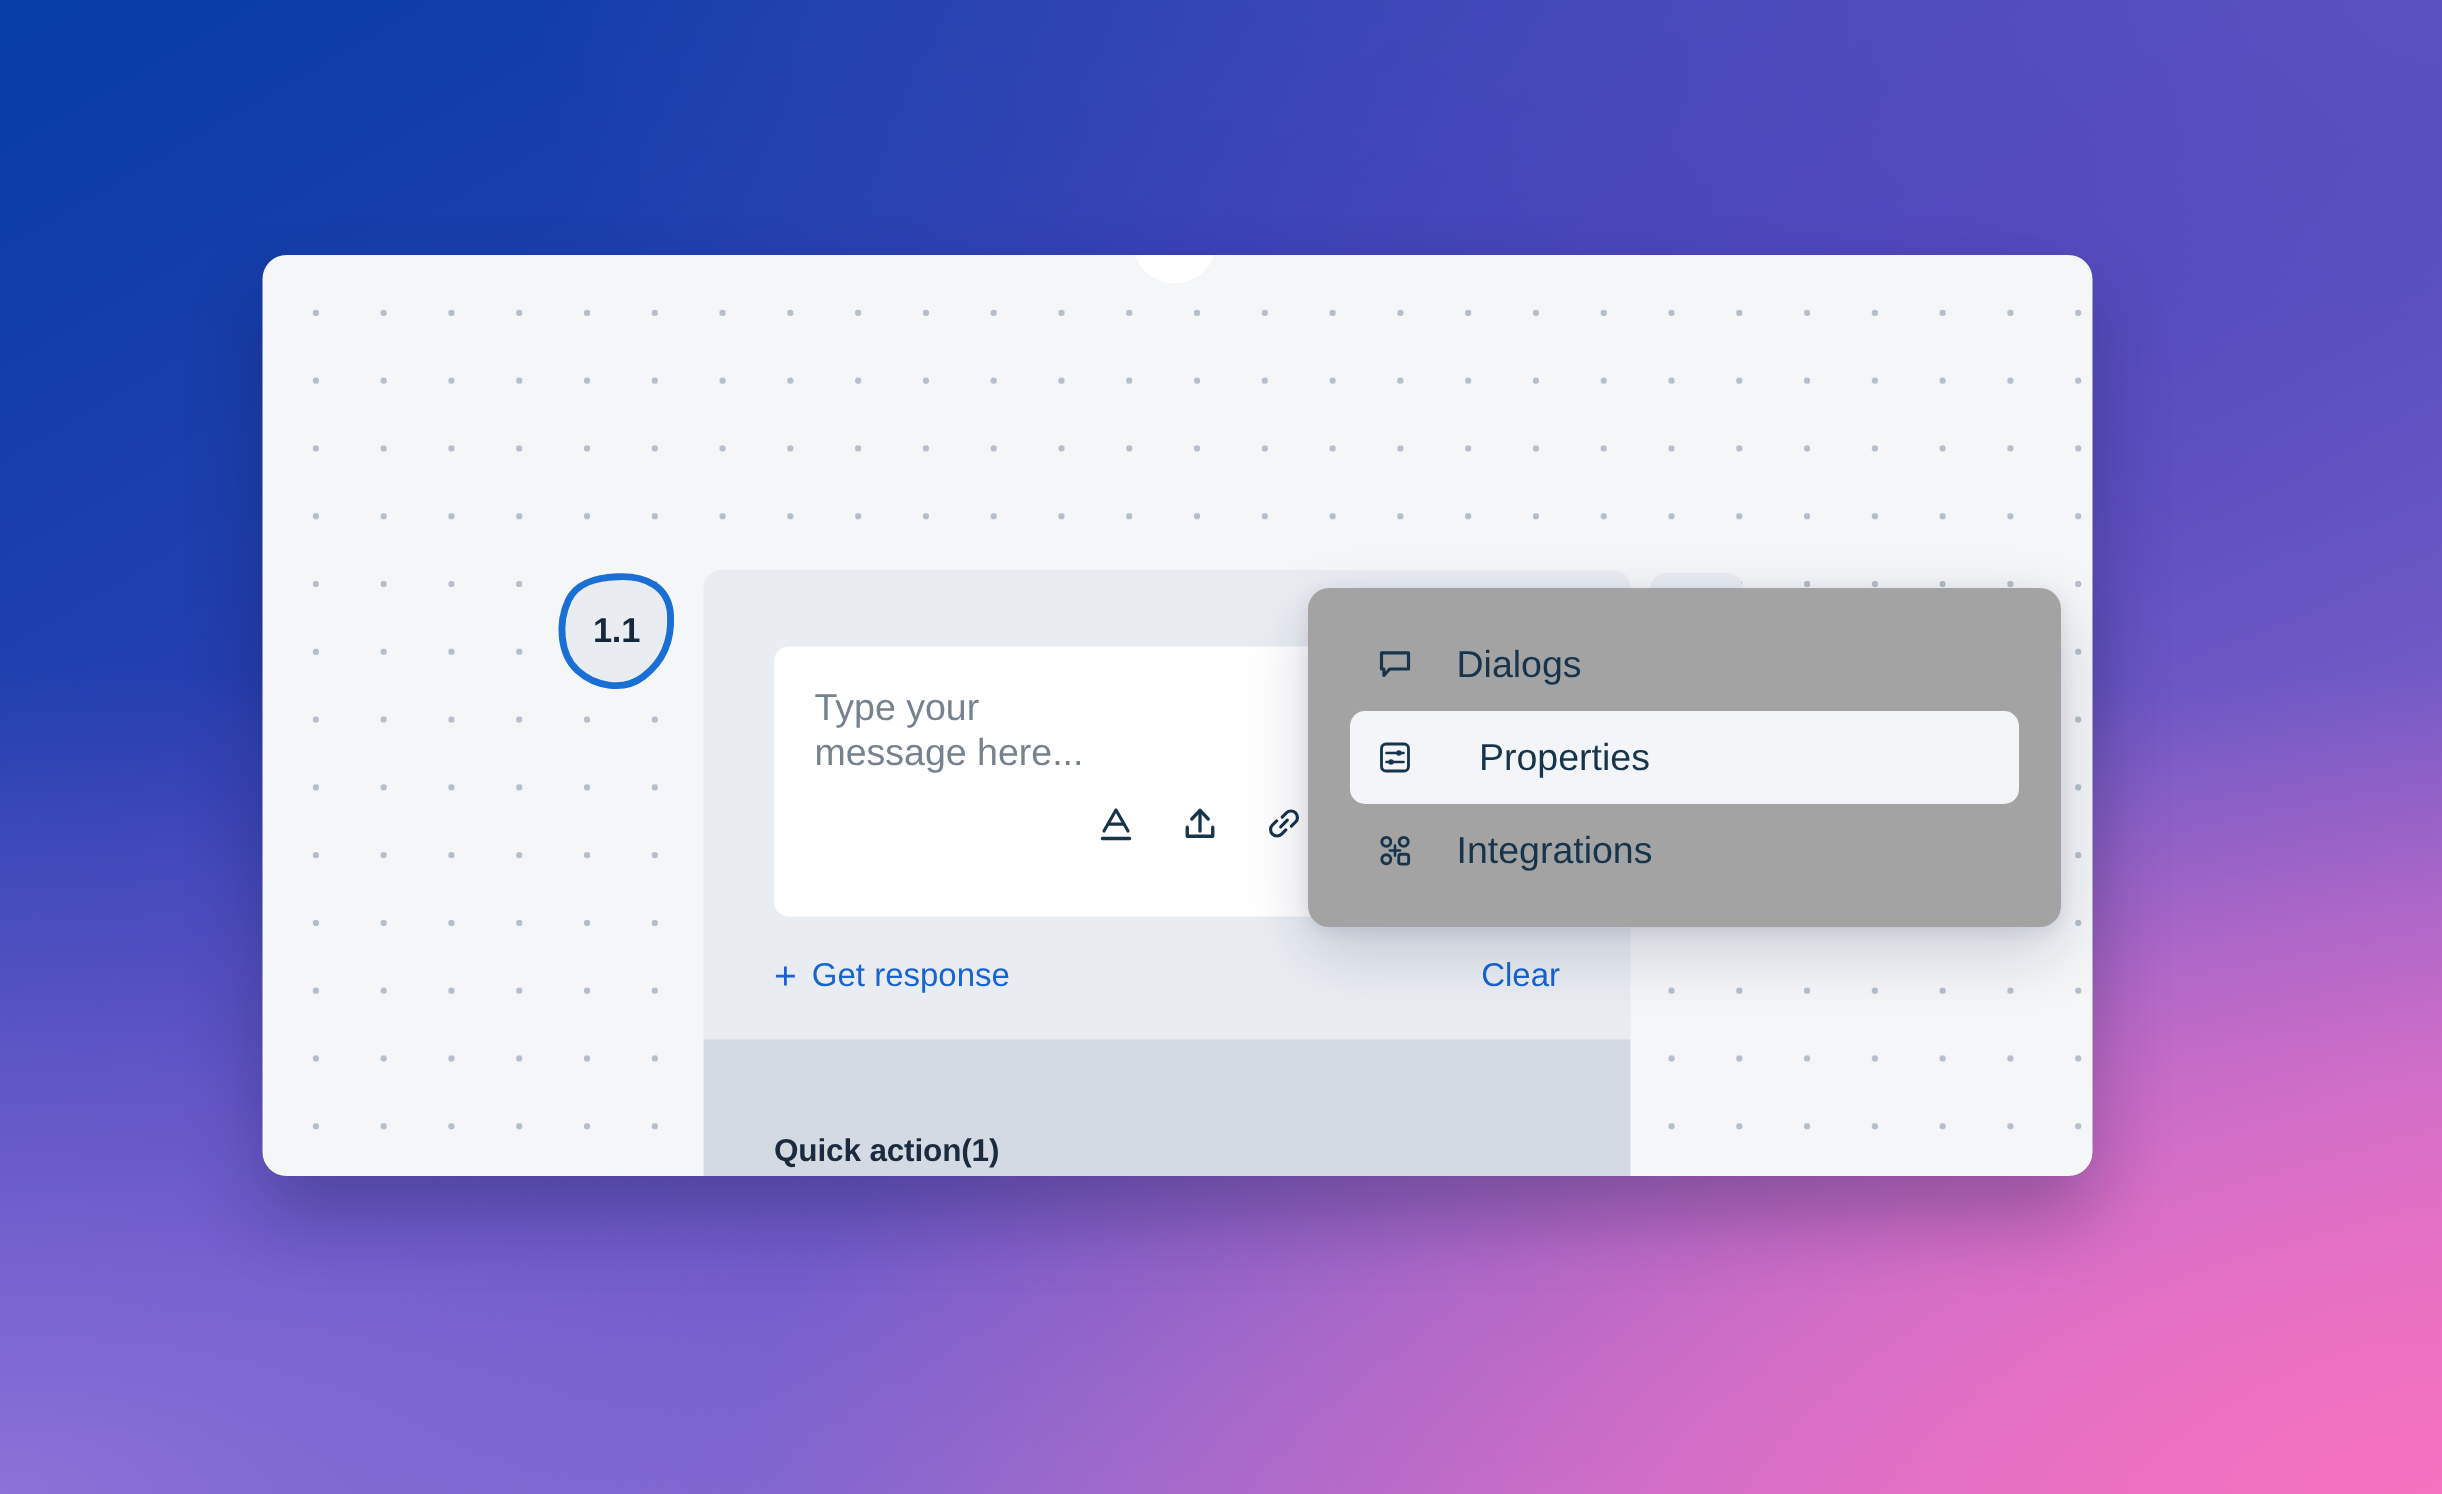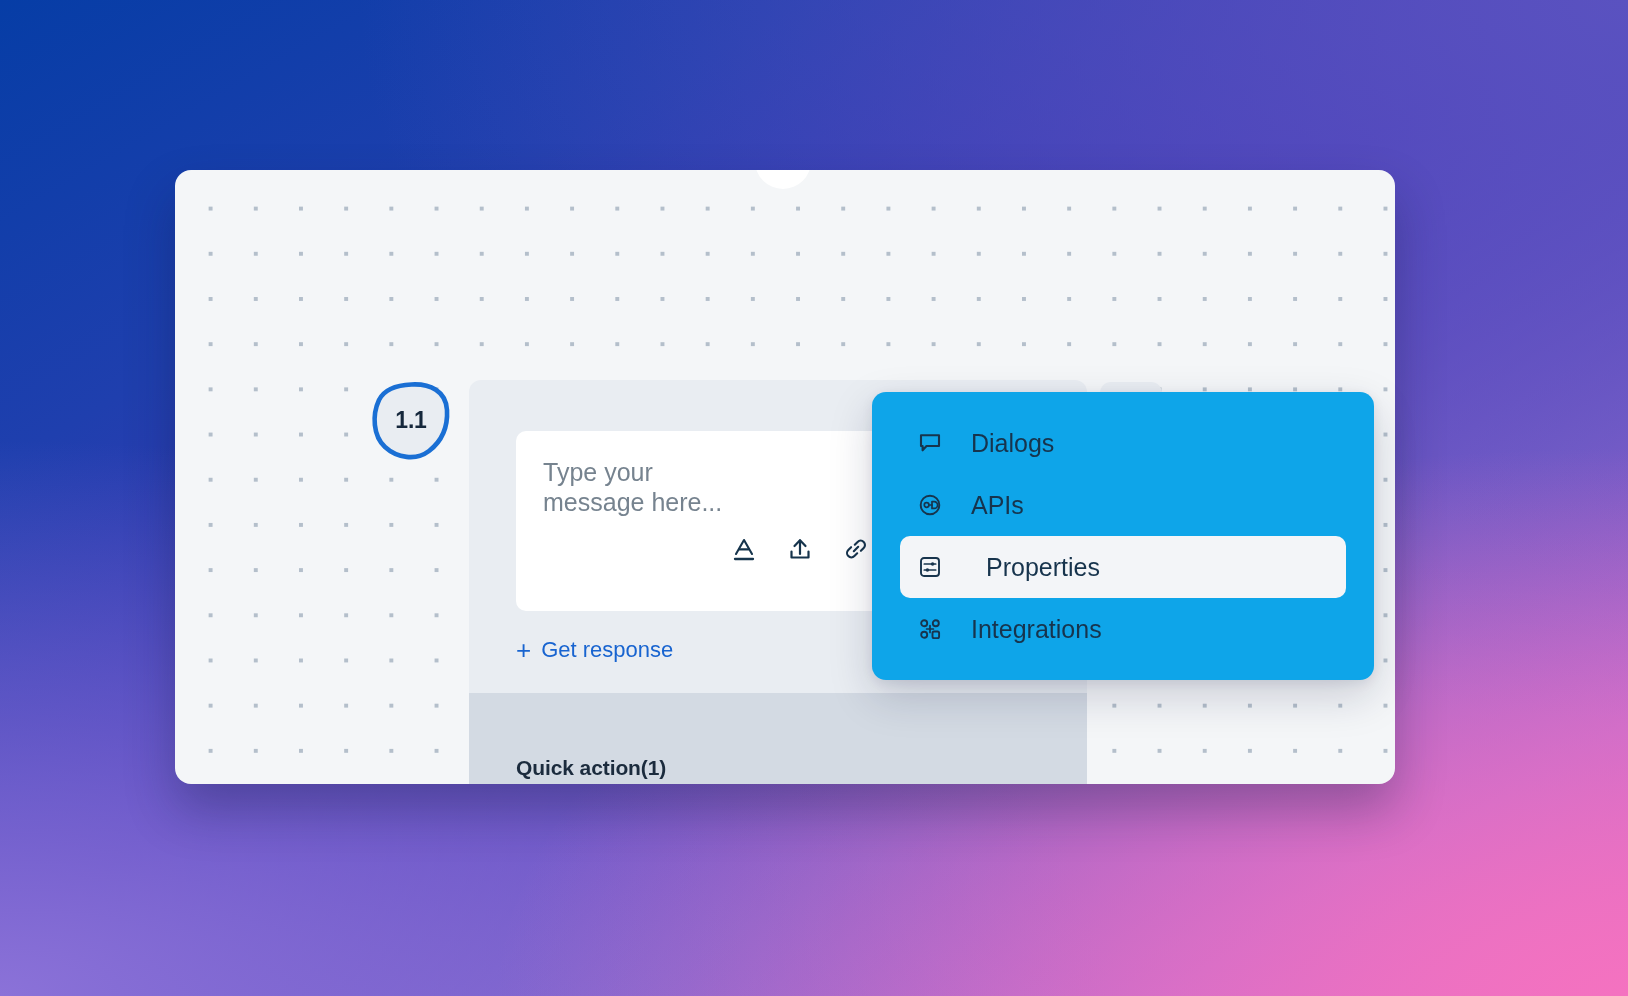--- a/index.html
+++ b/index.html
@@ -184,21 +184,21 @@
     cursor: pointer;
     z-index: 6;
   }
 
   
   .menu {
     position: absolute;
     left: 872px;
     top: 392px;
     width: 502px;
-    background: #0ea5e9;
+    background: #a3a3a3;
     border-radius: 14px;
     padding: 20px 0;
     box-shadow: 0 16px 44px rgba(16, 24, 60, .18), 0 3px 12px rgba(16,24,60,.08);
     z-index: 20;
   }
   .menu-item {
     display: flex;
     align-items: center;
     gap: 26px;
     height: 62px;
@@ -327,31 +327,20 @@
 
   <div class="menu-item">
     <span class="menu-icon">
       <svg width="26" height="26" viewBox="0 0 26 26">
         <path d="M4 5.2 H22 V16 H9.5 L5.6 20.3 V16 H4 Z" fill="none" stroke="#17344d" stroke-width="2.1" stroke-linejoin="round"></path>
       </svg>
     </span>
     <span class="menu-label">Dialogs</span>
   </div>
 
-  <div class="menu-item">
-    <span class="menu-icon">
-      <svg width="26" height="26" viewBox="0 0 26 26">
-        <circle cx="13" cy="13" r="9.3" fill="none" stroke="#17344d" stroke-width="1.9"></circle>
-        <circle cx="9.6" cy="13" r="2.3" fill="none" stroke="#17344d" stroke-width="1.7"></circle>
-        <path d="M11.9 13 H15" stroke="#17344d" stroke-width="1.7" stroke-linecap="round"></path>
-        <path d="M15 9.6 H17.2 A3.4 3.4 0 0 1 17.2 16.4 H15 Z" fill="none" stroke="#17344d" stroke-width="1.7" stroke-linejoin="round"></path>
-      </svg>
-    </span>
-    <span class="menu-label">APIs</span>
-  </div>
 
   <div class="menu-item active">
     <span class="menu-icon">
       <svg width="26" height="26" viewBox="0 0 26 26">
         <rect x="4" y="4" width="18" height="18" rx="3" fill="none" stroke="#17344d" stroke-width="1.9"></rect>
         <path d="M7.3 10 H18.7" stroke="#17344d" stroke-width="1.7" stroke-linecap="round"></path>
         <path d="M7.3 16 H18.7" stroke="#17344d" stroke-width="1.7" stroke-linecap="round"></path>
         <circle cx="15.6" cy="10" r="1.8" fill="#17344d"></circle>
         <circle cx="10.4" cy="16" r="1.8" fill="#17344d"></circle>
       </svg>

